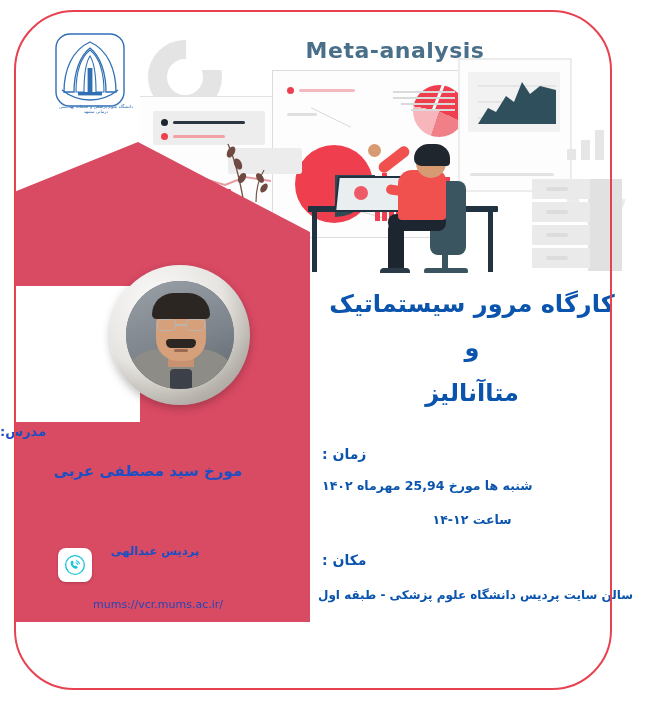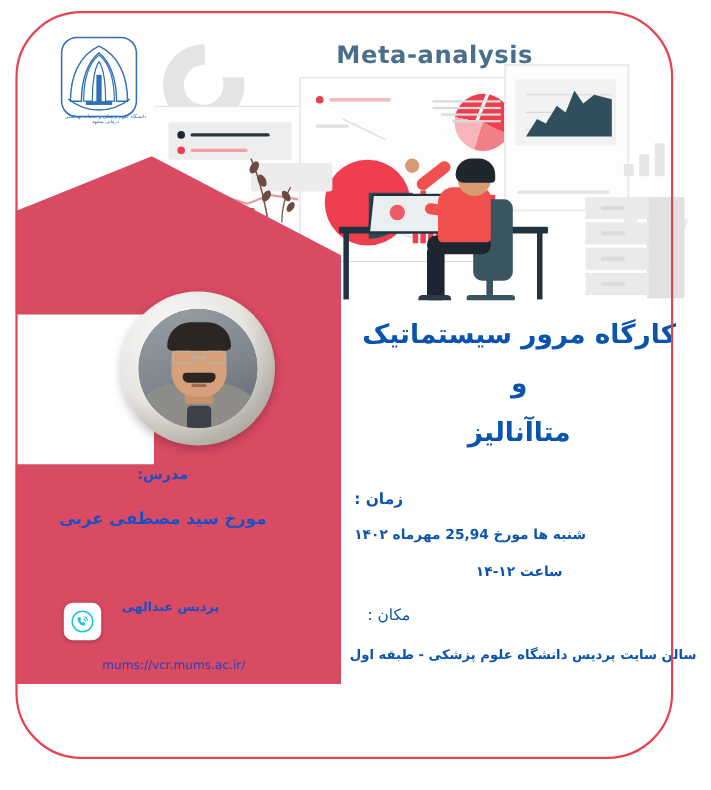--- a/index.html
+++ b/index.html
@@ -126,21 +126,21 @@
   .pt-glass i{position:absolute;top:0;width:19px;height:12px;border:1.6px solid #b9b4ae;border-radius:4px;box-sizing:border-box;}
   .pt-glass i:first-child{left:1px;}
   .pt-glass i:last-child{right:1px;}
   .pt-glass b{position:absolute;left:20px;top:5px;width:10px;height:1.6px;background:#b9b4ae;}
   .pt-brow{position:absolute;top:34px;width:16px;height:3px;background:#2b2622;border-radius:2px;}
   .pt-mous{position:absolute;left:40px;top:58px;width:30px;height:9px;background:#2b2622;border-radius:4px 4px 6px 6px;}
   .pt-mouth{position:absolute;left:48px;top:68px;width:14px;height:2.5px;background:#9c6a52;border-radius:2px;}
 
   
   .instr-label{
-    position:absolute;left:0;top:424px;width:296px;text-align:center;
+    position:absolute;left:0;top:424px;width:296px;text-align:left;
     color:#1b4fc4;font-size:13px;font-weight:bold;direction:rtl;
   }
   .instr-name{
     position:absolute;left:0;top:462px;width:296px;text-align:center;
     color:#1b4fc4;font-size:15px;font-weight:bold;direction:rtl;
   }
 
   
   .contact{position:absolute;left:50px;top:542px;width:230px;height:86px;}
   .phone-badge{
@@ -171,22 +171,22 @@
   }
   .time-value{
     position:absolute;right:24px;top:478px;width:300px;text-align:left;
     color:#0b54ad;font-size:12.5px;font-weight:bold;direction:rtl;
   }
   .time-hours{
     position:absolute;right:24px;top:512px;width:300px;text-align:center;
     color:#0b54ad;font-size:12.5px;font-weight:bold;direction:rtl;
   }
   .place-label{
-    position:absolute;right:12px;top:552px;width:300px;text-align:left;
-    color:#0b54ad;font-size:14px;font-weight:normal;direction:rtl;
+    position:absolute;right:24px;top:552px;width:300px;text-align:left;
+    color:#0b54ad;font-size:14px;font-weight:bold;direction:rtl;
   }
   .place-value{
     position:absolute;right:12px;top:588px;width:316px;text-align:left;
     color:#0b54ad;font-size:12px;font-weight:bold;direction:rtl;
   }
 
   
   .logo{position:absolute;left:38px;top:28px;width:104px;height:90px;}
   .logo-cap{
     position:absolute;left:18px;top:76px;width:80px;text-align:center;

